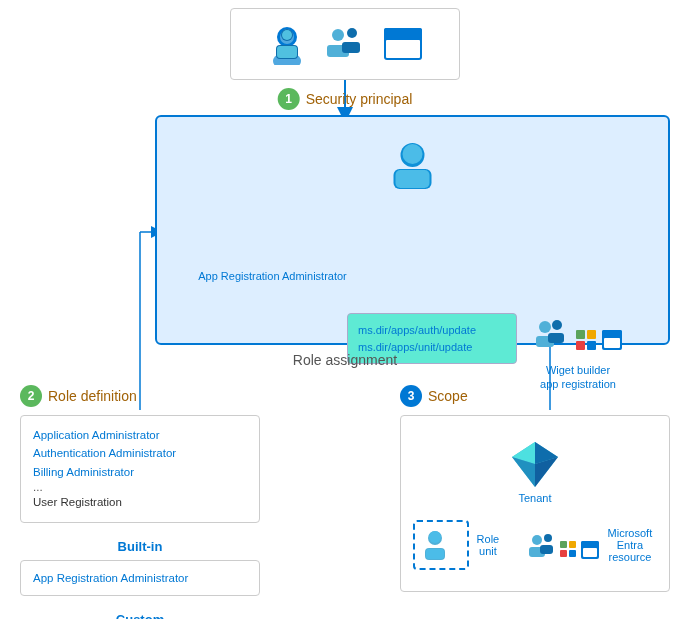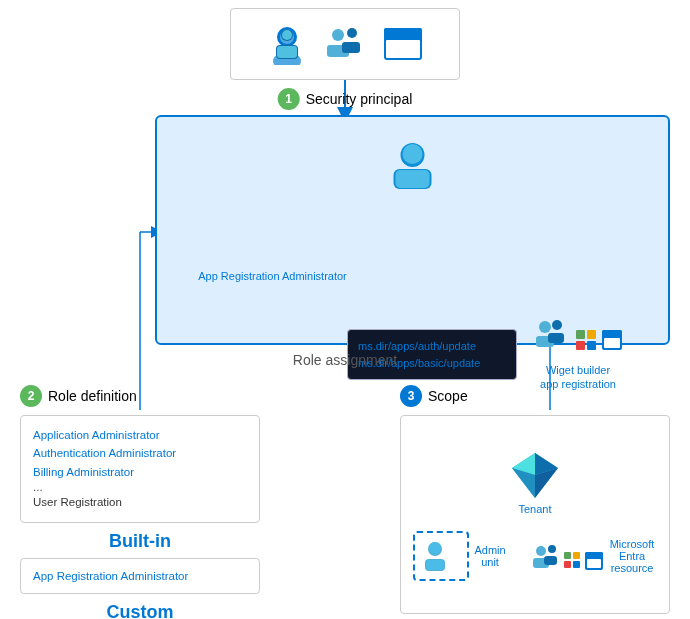--- a/index.html
+++ b/index.html
@@ -58,21 +58,21 @@
       font-weight: bold;
       color: #fff;
       flex-shrink: 0;
     }
 
     .badge-green { background: #5bb85d; }
     .badge-blue { background: #0078d4; }
 
     .label-text {
       font-size: 14px;
-      color: #000000;
+      color: #a16207;
       font-weight: 500;
     }
 
     
     .role-assignment-box {
       position: absolute;
       top: 115px;
       left: 155px;
       right: 20px;
       height: 230px;
@@ -88,24 +88,24 @@
       transform: translateX(-50%);
       font-size: 14px;
       color: #555;
       white-space: nowrap;
       text-align: center;
     }
 
     
     .app-reg-inner-box {
       position: absolute;
-      top: 212px;
+      top: 196px;
       left: 190px;
       width: 170px;
-      background: #0f172a;
+      background: #5eead4;
       border: 1.5px solid #aac;
       border-radius: 4px;
       padding: 8px 10px;
     }
 
     .app-reg-text {
       font-size: 11px;
       color: #0078d4;
       line-height: 1.5;
     }
@@ -170,24 +170,24 @@
     }
 
     .role-def-item-gray {
       font-size: 11.5px;
       color: #333;
       line-height: 1.6;
     }
 
     .sublabel {
       text-align: center;
-      font-size: 18px;
+      font-size: 13px;
       font-weight: bold;
       color: #0078d4;
-      margin-top: 8px;
+      margin-top: 16px;
       margin-bottom: 6px;
     }
 
     .custom-box {
       border: 1.5px solid #ccc;
       border-radius: 4px;
       padding: 8px 12px;
       background: #fff;
     }
 
@@ -202,21 +202,21 @@
     .scope-label-row {
       display: flex;
       align-items: center;
       gap: 6px;
       margin-bottom: 8px;
     }
 
     .scope-inner-box {
       border: 1.5px solid #ccc;
       border-radius: 4px;
-      padding: 32px 12px;
+      padding: 21px 12px;
       background: #fff;
     }
 
     .scope-tenant-row {
       display: flex;
       flex-direction: column;
       align-items: center;
       margin-bottom: 16px;
     }
 
@@ -328,21 +328,21 @@
       <svg width="55" height="55" viewBox="0 0 55 55">
         <circle cx="27" cy="18" r="12" fill="#0e90d8"></circle>
         <rect x="8" y="32" width="38" height="20" rx="6" fill="#0e90d8"></rect>
         <circle cx="27" cy="17" r="10" fill="#4bbce8"></circle>
         <rect x="10" y="33" width="34" height="18" rx="5" fill="#4bbce8"></rect>
       </svg>
     </div>
 
     <div class="app-reg-inner-box">
       <div class="app-reg-text">ms.dir/apps/auth/update</div>
-      <div class="app-reg-text">ms.dir/apps/basic/update</div>
+      <div class="app-reg-text">ms.dir/apps/unit/update</div>
     </div>
 
     <div class="widget-builder">
       <div style="display:flex; gap:4px; align-items:flex-end; justify-content:center;">
 
         <svg width="38" height="34" viewBox="0 0 38 34">
           <circle cx="12" cy="10" r="6" fill="#50b0d8"></circle>
           <rect x="3" y="19" width="18" height="11" rx="3" fill="#50b0d8"></rect>
           <circle cx="24" cy="8" r="5" fill="#0e6dac"></circle>
           <rect x="15" y="16" width="16" height="10" rx="3" fill="#0e6dac"></rect>
@@ -428,21 +428,21 @@
 
         <div class="scope-item">
           <div class="admin-unit-box">
             <svg width="40" height="34" viewBox="0 0 40 34">
               <circle cx="14" cy="10" r="7" fill="#50b0d8"></circle>
               <rect x="4" y="20" width="20" height="12" rx="4" fill="#50b0d8"></rect>
               <circle cx="14" cy="9" r="6" fill="#4bbce8"></circle>
               <rect x="5" y="21" width="18" height="10" rx="3" fill="#4bbce8"></rect>
             </svg>
           </div>
-          <span class="scope-item-label">Admin unit</span>
+          <span class="scope-item-label">Role unit</span>
         </div>
 
         <div class="scope-item">
           <div style="display:flex; gap:3px; align-items:flex-end;">
             <svg width="30" height="28" viewBox="0 0 30 28">
               <circle cx="10" cy="9" r="5" fill="#50b0d8"></circle>
               <rect x="2" y="16" width="16" height="10" rx="3" fill="#50b0d8"></rect>
               <circle cx="21" cy="7" r="4" fill="#0e6dac"></circle>
               <rect x="13" y="14" width="13" height="9" rx="3" fill="#0e6dac"></rect>
             </svg>

